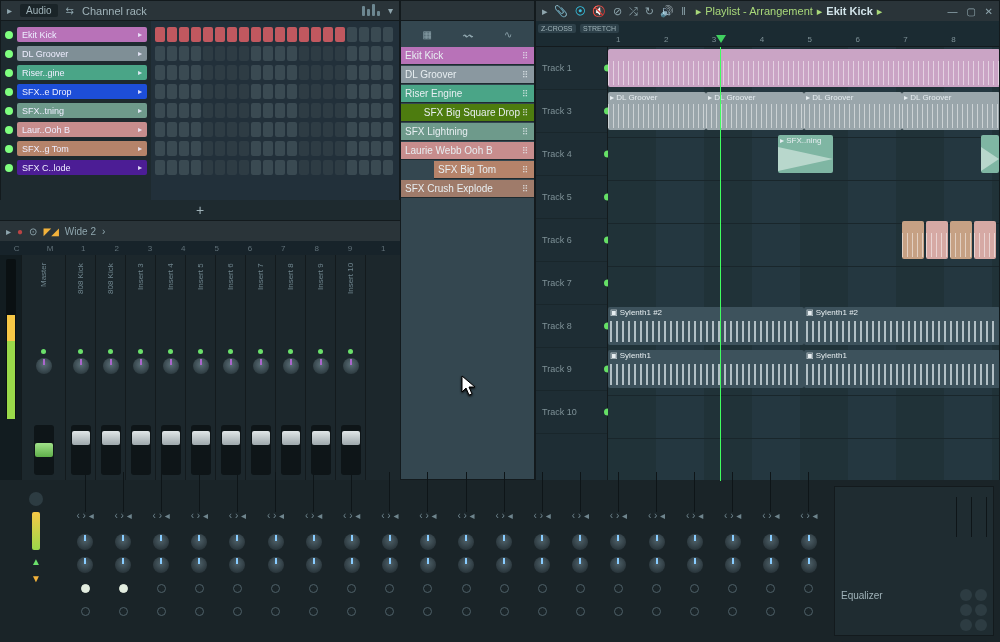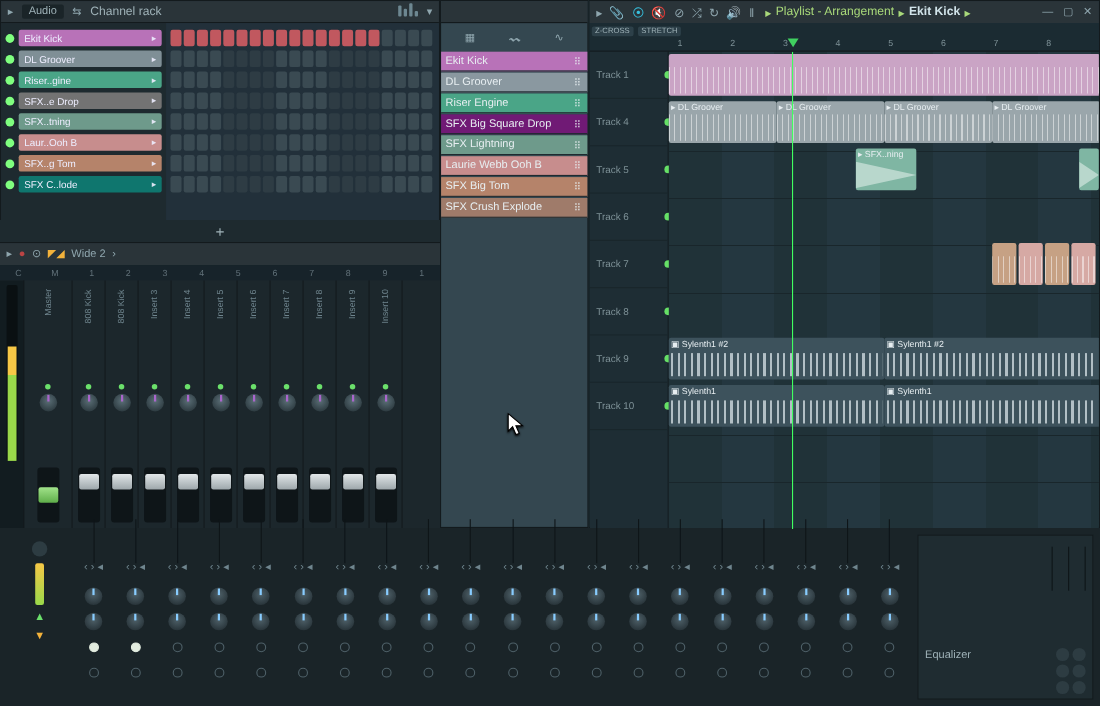--- a/index.html
+++ b/index.html
@@ -138,21 +138,21 @@
         </div>
         <div class="ch-row">
           <span class="ch-dot"></span>
   <span class="ch-chip" style="background:#4aa587">
             <span>Riser..gine</span>
             <span class="arrow">▸</span>
           </span>
         </div>
         <div class="ch-row">
           <span class="ch-dot"></span>
-  <span class="ch-chip" style="background:#737373">
+  <span class="ch-chip" style="background:#1d4ed8">
             <span>SFX..e Drop</span>
             <span class="arrow">▸</span>
           </span>
         </div>
         <div class="ch-row">
           <span class="ch-dot"></span>
   <span class="ch-chip" style="background:#6e9a8b">
             <span>SFX..tning</span>
             <span class="arrow">▸</span>
           </span>
@@ -166,21 +166,21 @@
         </div>
         <div class="ch-row">
           <span class="ch-dot"></span>
   <span class="ch-chip" style="background:#b5836a">
             <span>SFX..g Tom</span>
             <span class="arrow">▸</span>
           </span>
         </div>
         <div class="ch-row">
           <span class="ch-dot"></span>
-  <span class="ch-chip" style="background:#0f766e">
+  <span class="ch-chip" style="background:#4c1d95">
             <span>SFX C..lode</span>
             <span class="arrow">▸</span>
           </span>
         </div>
       </div>
     <div class="ch-steps" id="ch-steps">
         <div class="step-row">
           <div class="step on"></div>
           <div class="step on"></div>
           <div class="step on"></div>
@@ -374,33 +374,33 @@
         <span class="dr">⠿</span>
       </div>
       <div class="pick" style="background: rgb(138, 152, 160);">
         <span>DL Groover</span>
         <span class="dr">⠿</span>
       </div>
       <div class="pick" style="background: rgb(74, 165, 135);">
         <span>Riser Engine</span>
         <span class="dr">⠿</span>
       </div>
-      <div class="pick" style="background: #701a75;">
+      <div class="pick" style="background: #4d7c0f; justify-content: flex-end;">
         <span>SFX Big Square Drop</span>
         <span class="dr">⠿</span>
       </div>
       <div class="pick" style="background: rgb(110, 154, 139);">
         <span>SFX Lightning</span>
         <span class="dr">⠿</span>
       </div>
       <div class="pick" style="background: rgb(199, 141, 141);">
         <span>Laurie Webb Ooh B</span>
         <span class="dr">⠿</span>
       </div>
-      <div class="pick" style="background: rgb(181, 131, 106);">
+      <div class="pick" style="background: rgb(181, 131, 106); margin-left: 33px;">
         <span>SFX Big Tom</span>
         <span class="dr">⠿</span>
       </div>
       <div class="pick" style="background: rgb(159, 123, 106);">
         <span>SFX Crush Explode</span>
         <span class="dr">⠿</span>
       </div>
     </div>
 </div>
 
@@ -446,20 +446,24 @@
       </div>
     <div class="marker"></div>
   </div>
   <div class="pl-body">
     <div class="pl-names" id="pl-names">
         <div class="pl-name">
           <span>Track 1</span>
           <span class="d"></span>
         </div>
         <div class="pl-name">
+          <span>Track 3</span>
+          <span class="d"></span>
+        </div>
+        <div class="pl-name">
           <span>Track 4</span>
           <span class="d"></span>
         </div>
         <div class="pl-name">
           <span>Track 5</span>
           <span class="d"></span>
         </div>
         <div class="pl-name">
           <span>Track 6</span>
           <span class="d"></span>

